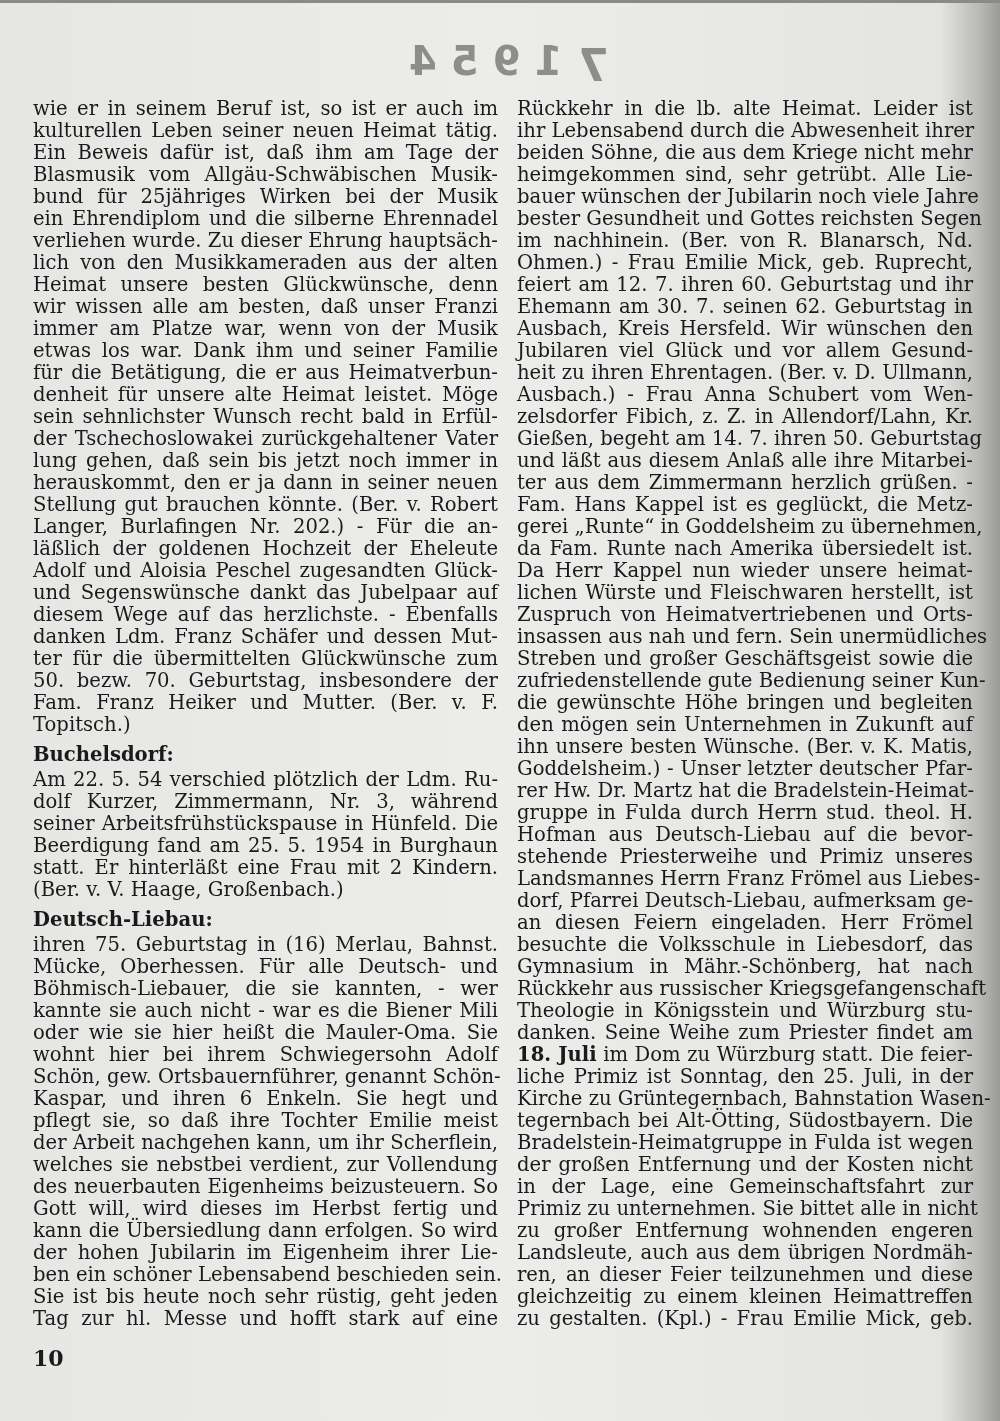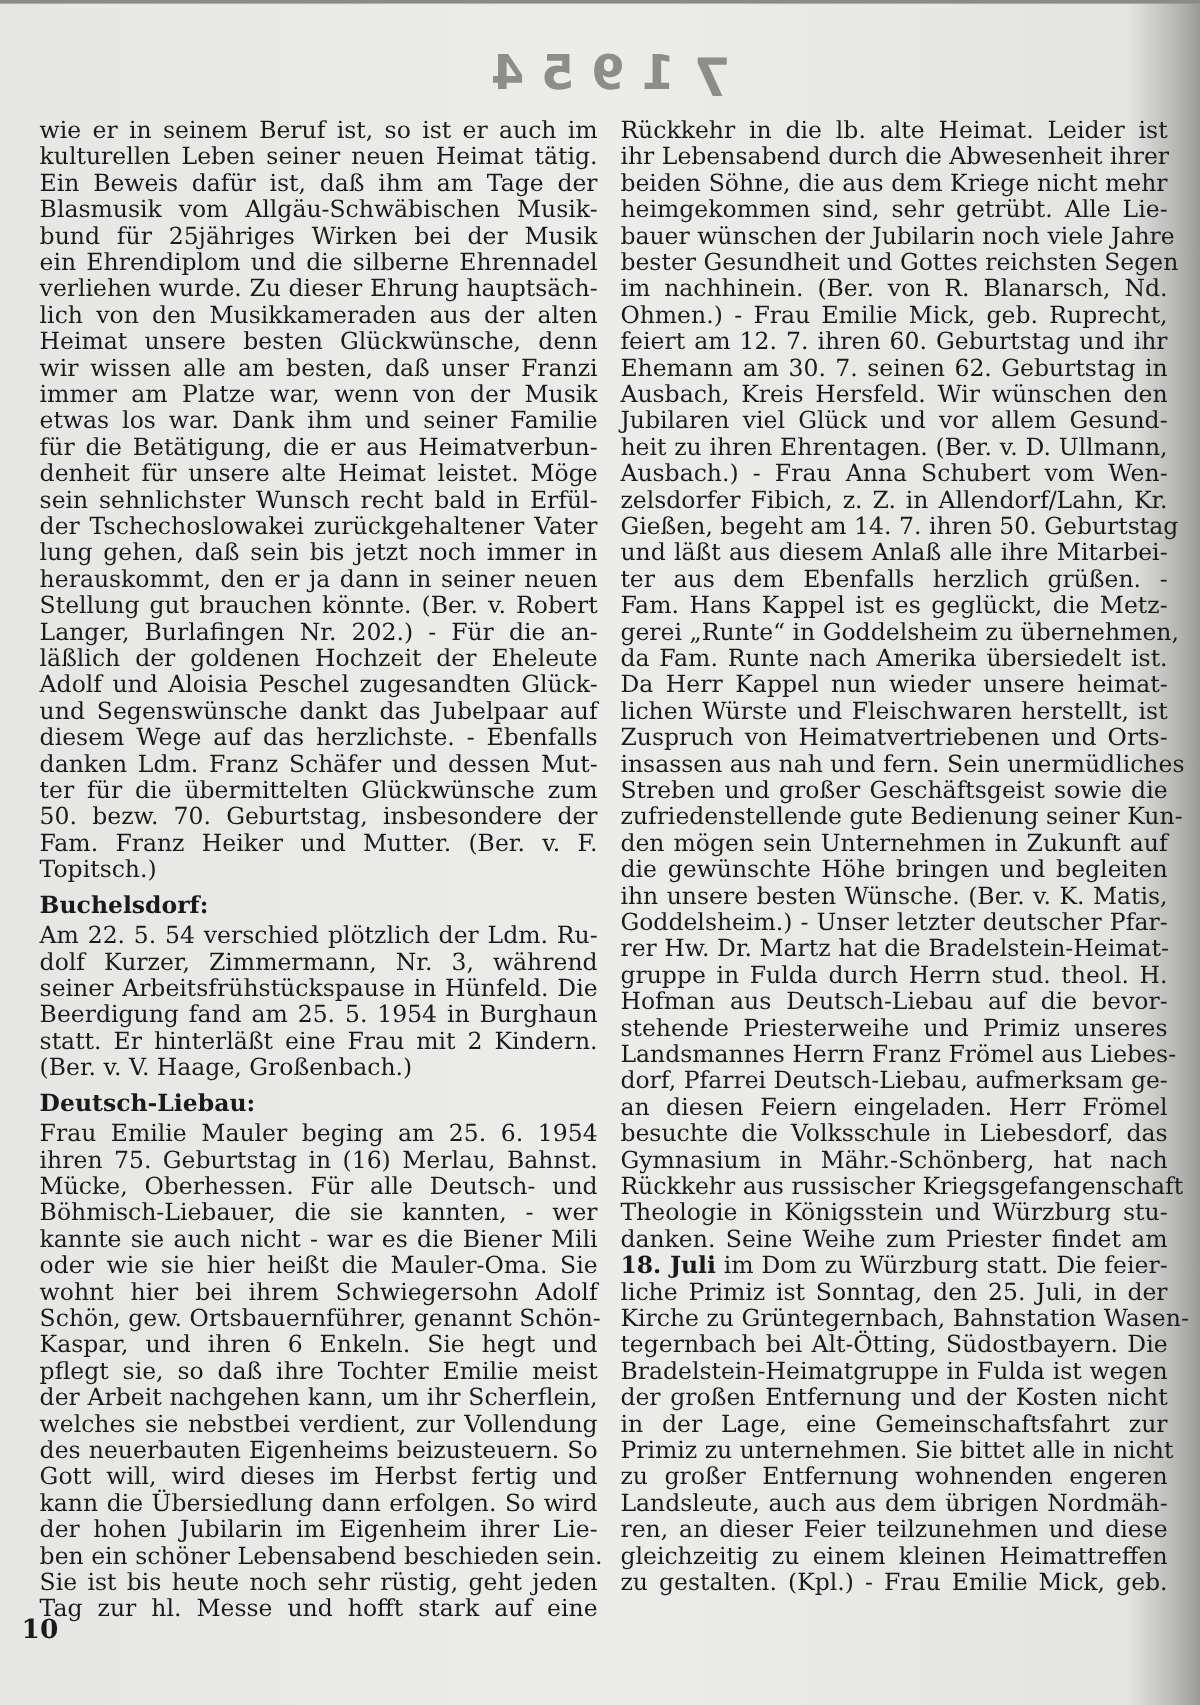--- a/index.html
+++ b/index.html
@@ -25,21 +25,21 @@
     position: absolute; top: 98px;
     font-size: 19.6px; line-height: 22px; text-align: justify;
   }
   .col-left { left: 33px; width: 465px; }
   .col-right { left: 517px; width: 456px; }
   .line { display: block; white-space: nowrap; text-align-last: justify; text-align: justify; }
   .line.last { text-align-last: left; }
   .heading { display: block; font-weight: bold; margin-top: 8px; margin-bottom: 3px; }
   b.inline-bold { font-weight: bold; }
   .page-number {
-    position: absolute; left: 18px; top: 1345px;
+    position: absolute; left: 33px; top: 1345px;
     font-size: 22px; font-weight: bold; text-align: right;
   }
 </style>
 </head>
 <body>
 
 <div class="topbar"></div>
 <div class="stamp">1954</div>
 <div class="stamp-month">7</div>
 
@@ -82,21 +82,20 @@
         <span class="line">dolf Kurzer, Zimmermann, Nr. 3, während</span>
         <span class="line">seiner Arbeitsfrühstückspause in Hünfeld. Die</span>
         <span class="line">Beerdigung fand am 25. 5. 1954 in Burghaun</span>
         <span class="line">statt. Er hinterläßt eine Frau mit 2 Kindern.</span>
         <span class="line last">(Ber. v. V. Haage, Großenbach.)</span>
       </div>
   </div>
   <div>
     <span class="heading">Deutsch-Liebau:</span>
     <div id="sec1">
-        <span class="line">Frau Emilie Mauler beging am 25. 6. 1954</span>
         <span class="line">ihren 75. Geburtstag in (16) Merlau, Bahnst.</span>
         <span class="line">Mücke, Oberhessen. Für alle Deutsch- und</span>
         <span class="line">Böhmisch-Liebauer, die sie kannten, - wer</span>
         <span class="line">kannte sie auch nicht - war es die Biener Mili</span>
         <span class="line">oder wie sie hier heißt die Mauler-Oma. Sie</span>
         <span class="line">wohnt hier bei ihrem Schwiegersohn Adolf</span>
         <span class="line">Schön, gew. Ortsbauernführer, genannt Schön-</span>
         <span class="line">Kaspar, und ihren 6 Enkeln. Sie hegt und</span>
         <span class="line">pflegt sie, so daß ihre Tochter Emilie meist</span>
         <span class="line">der Arbeit nachgehen kann, um ihr Scherflein,</span>
@@ -124,32 +123,32 @@
       <span class="line">Ohmen.) - Frau Emilie Mick, geb. Ruprecht,</span>
       <span class="line">feiert am 12. 7. ihren 60. Geburtstag und ihr</span>
       <span class="line">Ehemann am 30. 7. seinen 62. Geburtstag in</span>
       <span class="line">Ausbach, Kreis Hersfeld. Wir wünschen den</span>
       <span class="line">Jubilaren viel Glück und vor allem Gesund-</span>
       <span class="line">heit zu ihren Ehrentagen. (Ber. v. D. Ullmann,</span>
       <span class="line">Ausbach.) - Frau Anna Schubert vom Wen-</span>
       <span class="line">zelsdorfer Fibich, z. Z. in Allendorf/Lahn, Kr.</span>
       <span class="line">Gießen, begeht am 14. 7. ihren 50. Geburtstag</span>
       <span class="line">und läßt aus diesem Anlaß alle ihre Mitarbei-</span>
-      <span class="line">ter aus dem Ebenfalls herzlich grüßen. -</span>
+      <span class="line">ter aus dem Zimmermann herzlich grüßen. -</span>
       <span class="line">Fam. Hans Kappel ist es geglückt, die Metz-</span>
       <span class="line">gerei „Runte“ in Goddelsheim zu übernehmen,</span>
       <span class="line">da Fam. Runte nach Amerika übersiedelt ist.</span>
       <span class="line">Da Herr Kappel nun wieder unsere heimat-</span>
       <span class="line">lichen Würste und Fleischwaren herstellt, ist</span>
       <span class="line">Zuspruch von Heimatvertriebenen und Orts-</span>
       <span class="line">insassen aus nah und fern. Sein unermüdliches</span>
       <span class="line">Streben und großer Geschäftsgeist sowie die</span>
       <span class="line">zufriedenstellende gute Bedienung seiner Kun-</span>
+      <span class="line">die gewünschte Höhe bringen und begleiten</span>
       <span class="line">den mögen sein Unternehmen in Zukunft auf</span>
-      <span class="line">die gewünschte Höhe bringen und begleiten</span>
       <span class="line">ihn unsere besten Wünsche. (Ber. v. K. Matis,</span>
       <span class="line">Goddelsheim.) - Unser letzter deutscher Pfar-</span>
       <span class="line">rer Hw. Dr. Martz hat die Bradelstein-Heimat-</span>
       <span class="line">gruppe in Fulda durch Herrn stud. theol. H.</span>
       <span class="line">Hofman aus Deutsch-Liebau auf die bevor-</span>
       <span class="line">stehende Priesterweihe und Primiz unseres</span>
       <span class="line">Landsmannes Herrn Franz Frömel aus Liebes-</span>
       <span class="line">dorf, Pfarrei Deutsch-Liebau, aufmerksam ge-</span>
       <span class="line">an diesen Feiern eingeladen. Herr Frömel</span>
       <span class="line">besuchte die Volksschule in Liebesdorf, das</span>

